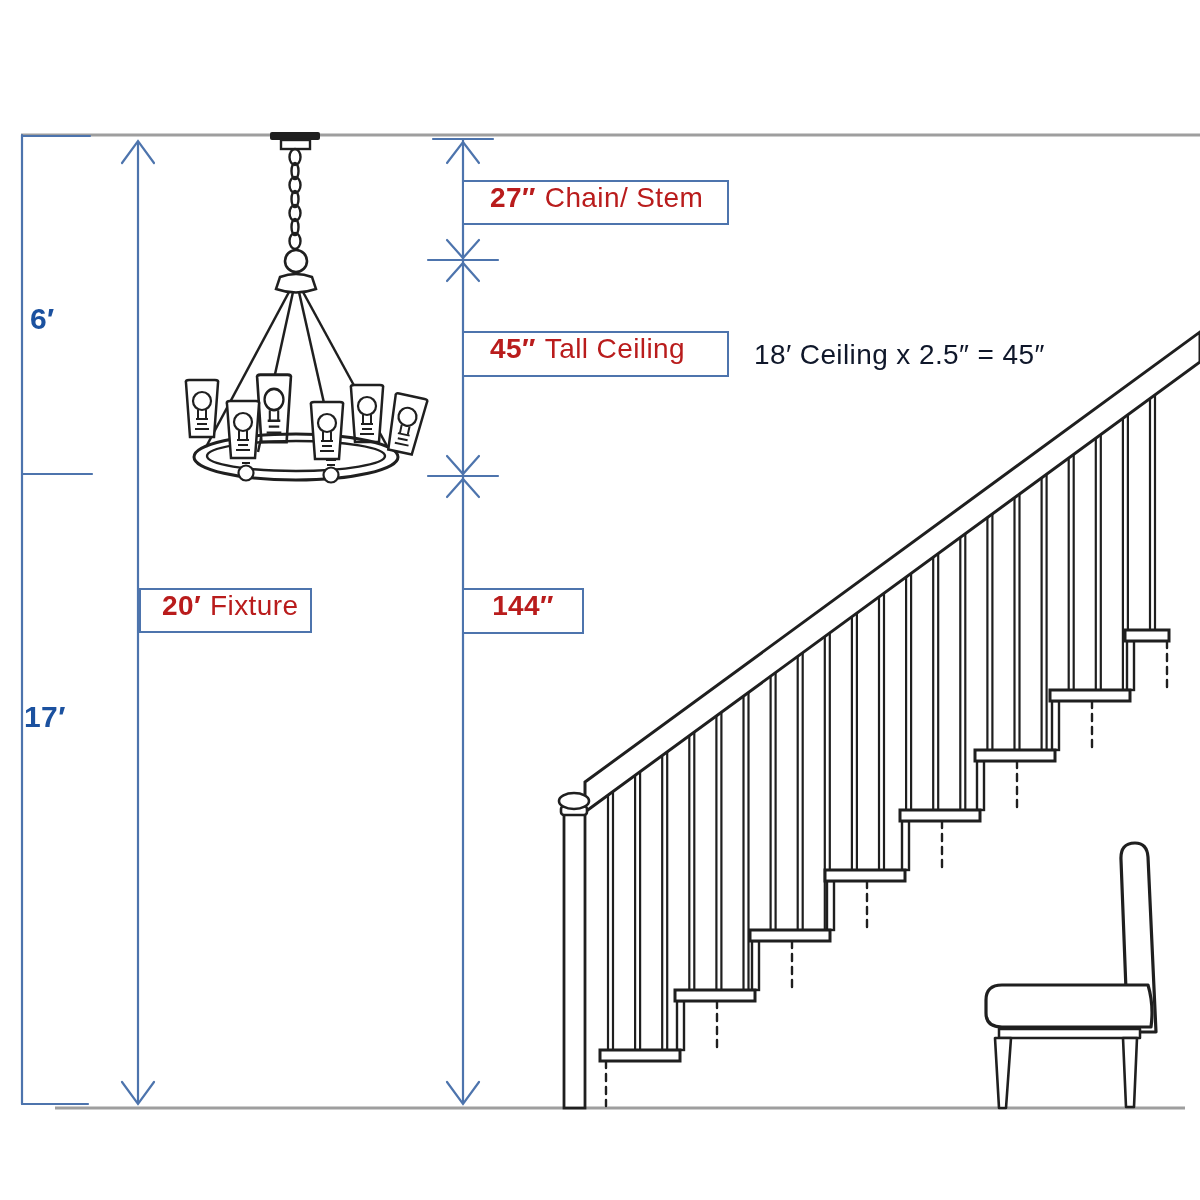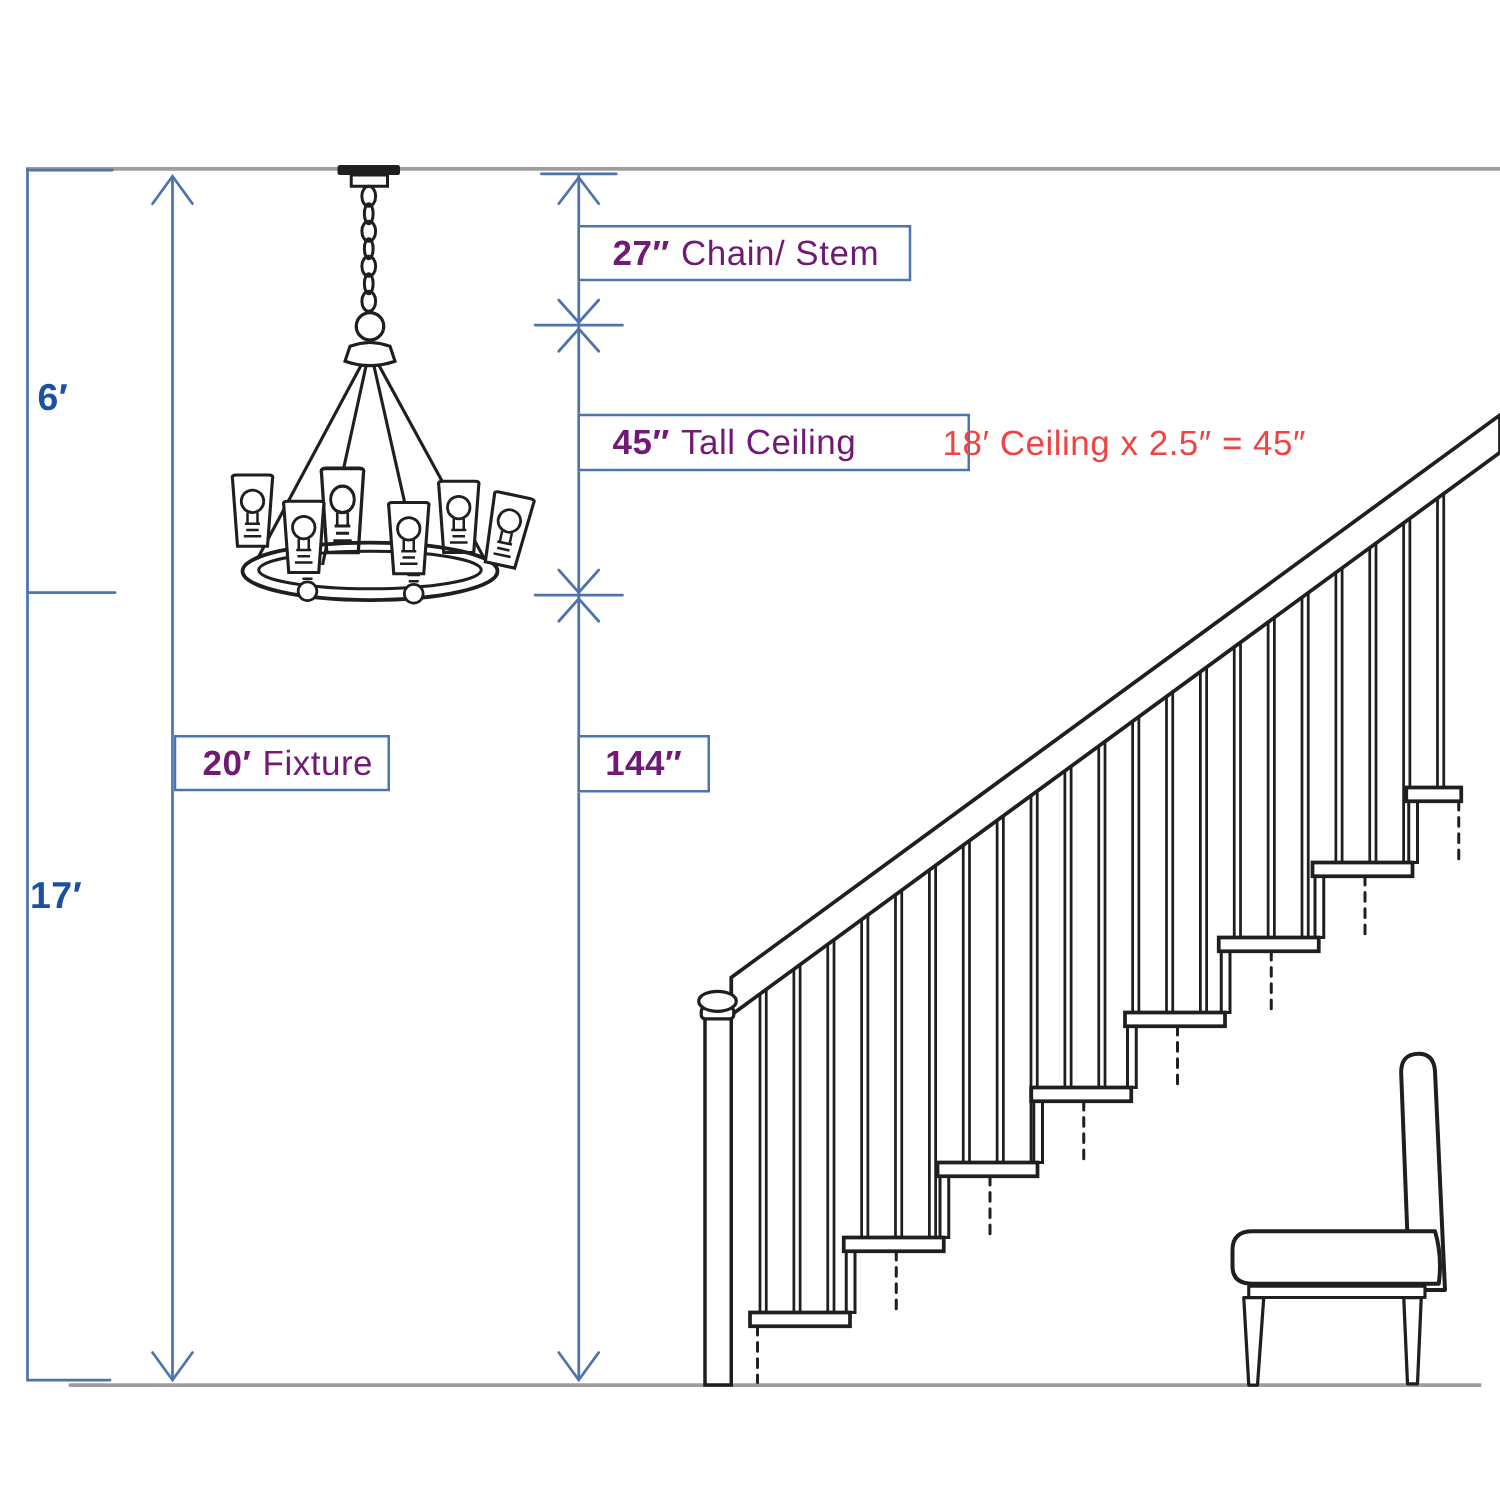--- a/index.html
+++ b/index.html
@@ -3,31 +3,31 @@
 <meta charset="utf-8">
 <style>
   html,body{margin:0;padding:0;background:#fff;}
   #stage{
     position:relative;width:1200px;height:1200px;background:#fff;overflow:hidden;
     font-family:"Liberation Sans", sans-serif;
   }
   #artwork{position:absolute;left:0;top:0;}
   .dim-box{
     position:absolute;box-sizing:border-box;background:#fff;
-    border:2px solid #4d74ad;color:#701a75;
+    border:2px solid #4d74ad;color:#b91c1c;
     font-size:28px;letter-spacing:.4px;
-    display:flex;align-items:center;white-space:nowrap;
+    display:flex;white-space:nowrap;
   }
   .dim-box b{font-weight:bold;margin-right:9px;}
   .free-label{
     position:absolute;color:#1b519f;font-weight:bold;font-size:30px;
     letter-spacing:.4px;white-space:nowrap;
   }
   .formula{
-    position:absolute;color:#ef4444;font-size:28px;font-weight:normal;
+    position:absolute;color:#0f172a;font-size:28px;font-weight:normal;
     letter-spacing:.4px;white-space:nowrap;
   }
 </style>
 </head>
 <body>
 
 <div id="stage">
 
 <svg id="artwork" width="1200" height="1200" viewBox="0 0 1200 1200">
 
@@ -200,29 +200,29 @@
 
 <div class="free-label" style="left:30px;top:302px;">6′</div>
 
 <div class="free-label" style="left:24px;top:700px;">17′</div>
 
 <div class="dim-box" style="left:462px;top:180px;width:267px;height:45px;padding-left:26px;">
   <b>27″</b>
   <span>Chain/ Stem</span>
 </div>
 
-<div class="dim-box" style="left:462px;top:331px;width:314px;height:46px;padding-left:26px;">
+<div class="dim-box" style="left:462px;top:331px;width:267px;height:46px;padding-left:26px;">
   <b>45″</b>
   <span>Tall Ceiling</span>
 </div>
 
 <div class="formula" style="left:754px;top:339px;">18′ Ceiling x 2.5″ = 45″</div>
 
 <div class="dim-box" style="left:139px;top:588px;width:173px;height:45px;padding-left:21px;">
   <b>20′</b>
   <span>Fixture</span>
 </div>
 
-<div class="dim-box" style="left:462px;top:588px;width:106px;height:46px;justify-content:center;">
+<div class="dim-box" style="left:462px;top:588px;width:122px;height:46px;justify-content:center;">
   <b style="margin:0">144″</b>
 </div>
 
 </div>
 
 </body></html>

